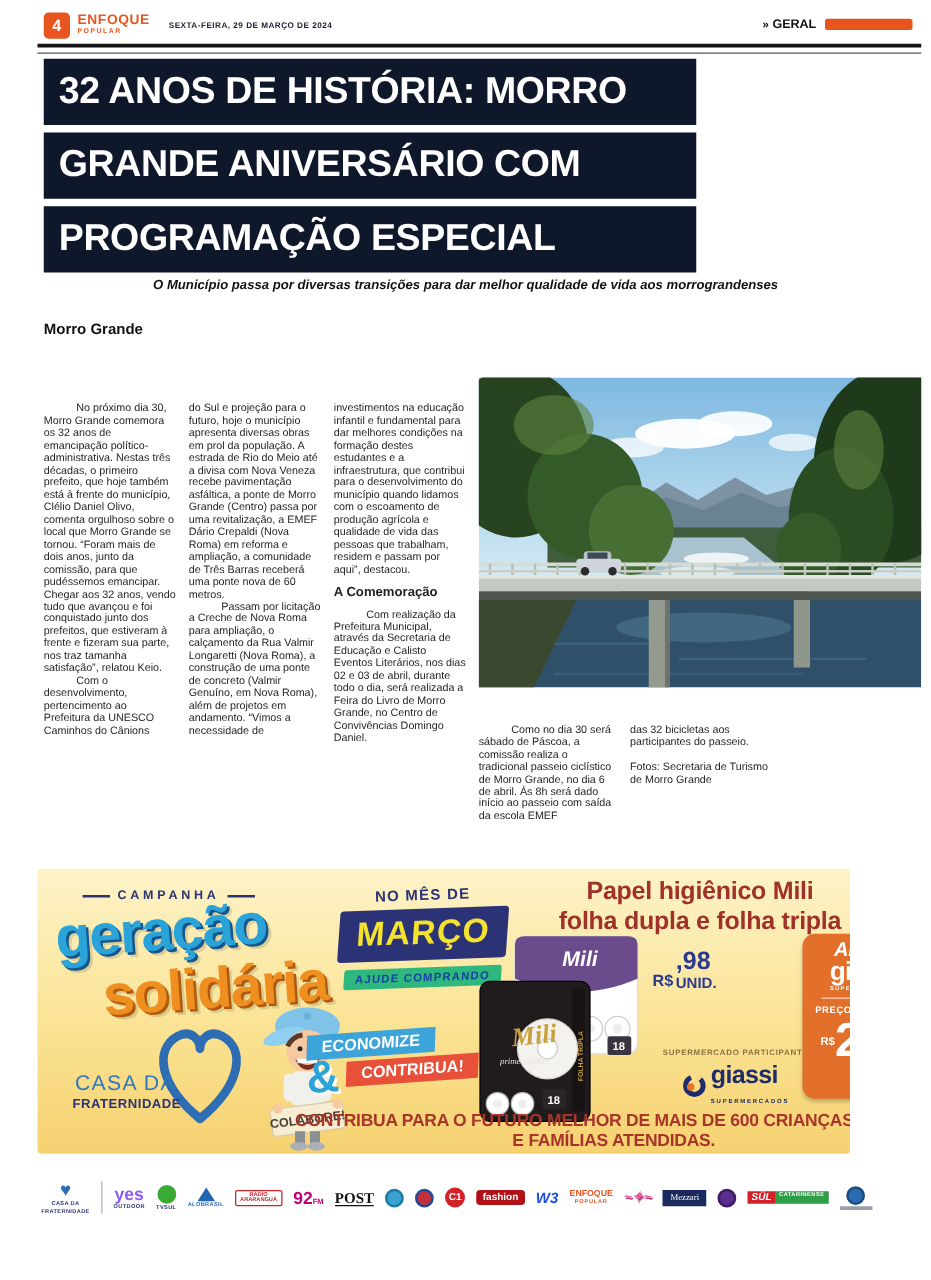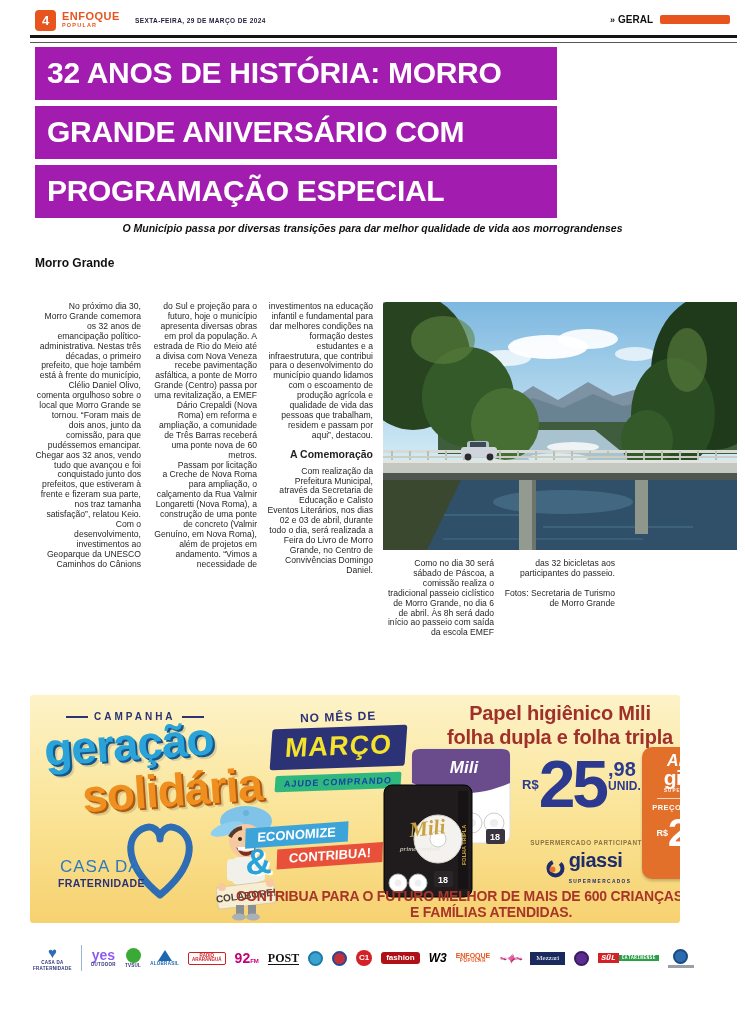--- a/index.html
+++ b/index.html
@@ -15,30 +15,30 @@
   .brand .b2{display:block;color:#e8541d;font-weight:bold;font-size:5.5px;letter-spacing:1.2px;margin-top:1px;}
   .dateline{position:absolute;left:100px;top:7px;font-size:6.5px;font-weight:bold;color:#1d1d3a;letter-spacing:.4px;}
   .section{position:absolute;right:82px;top:4px;font-size:10px;font-weight:bold;color:#111;}
   .section .mk{font-size:9px;margin-right:3px;}
   .sectionbar{position:absolute;right:5px;top:5px;width:70px;height:9px;background:#e8541d;border-radius:2px;}
   .rule{position:absolute;left:30px;top:35px;right:8px;height:4px;
         border-top:3px solid #141414;border-bottom:1px solid #555;}
 
   
   .headline{position:absolute;left:35px;top:47px;width:522px;}
-  .hbar{background:#a21caf;color:#fff;font-weight:bold;font-size:30px;letter-spacing:-.3px;
+  .hbar{background:#0f172a;color:#fff;font-weight:bold;font-size:30px;letter-spacing:-.3px;
         padding:9px 12px 10px 12px;margin-bottom:6px;}
   .subtitle{position:absolute;left:0;top:222px;width:745px;text-align:center;
             font-style:italic;font-weight:bold;font-size:10.5px;color:#111;}
 
   
   .byline{position:absolute;left:35px;top:256px;font-size:12px;font-weight:bold;color:#111;}
   .article{position:absolute;left:35px;top:302px;width:702px;display:flex;gap:10px;}
   .leftcols{display:flex;gap:10px;width:338px;flex:none;}
-  .col{width:106px;flex:none;font-size:8.6px;line-height:9.9px;text-align:right;}
+  .col{width:106px;flex:none;font-size:8.6px;line-height:9.9px;text-align:left;margin-top:20px;}
   .col p{margin:0 0 0 0;text-indent:26px;}
   .col p.noindent{text-indent:0;}
   .col p.gap{margin-top:10px;}
   .subhead{font-size:10.5px;font-weight:bold;margin:9px 0 7px 0;}
   .rightarea{width:354px;flex:none;}
   .photo{width:354px;height:248px;display:block;}
   .bottomcols{display:flex;gap:10px;margin-top:9px;}
   .bottomcols .col{width:111px;}
 
   
@@ -109,28 +109,28 @@
   .tiny{font-size:4.5px;font-weight:bold;color:#2c3276;margin-top:1px;letter-spacing:.3px;}
   .yes{font-size:14px;font-weight:bold;color:#8b5cf6;}
   .circ{width:15px;height:15px;border-radius:50%;}
   .tri{width:0;height:0;border-left:7px solid transparent;border-right:7px solid transparent;border-bottom:11px solid #1f66b0;}
   .arabox{border:1px solid #cc2027;border-radius:2px;padding:1px 3px;color:#cc2027;font-size:4.5px;font-weight:bold;text-align:center;}
   .n92{font-size:14px;font-weight:bold;color:#c4007a;}
   .post{font-family:"Liberation Serif",serif;font-size:12px;font-weight:bold;color:#111;border-bottom:1px solid #111;}
   .c1badge{width:16px;height:16px;border-radius:50%;background:#d42027;color:#fff;font-size:8px;font-weight:bold;
            display:flex;align-items:center;justify-content:center;}
   .fashion{background:#b01116;color:#fff;font-size:8px;font-weight:bold;border-radius:3px;padding:2px 5px;}
-  .w3{font-size:12px;font-weight:bold;color:#000000;font-style:italic;}
+  .w3{font-size:12px;font-weight:bold;color:#1d4ed8;font-style:italic;}
   .enf1{font-size:7px;font-weight:bold;color:#e8541d;}
   .enf2{font-size:4.5px;font-weight:bold;color:#e8541d;letter-spacing:.6px;}
   .pinkscript{font-size:11px;font-weight:bold;font-style:italic;color:#e45ca0;text-shadow:1px 1px 0 #b02a6e;}
   .folhasul{background:#1b2a5e;color:#fff;font-size:7px;padding:3px 6px;font-family:"Liberation Serif",serif;}
   .sulred{background:#d42027;color:#fff;font-style:italic;font-weight:bold;font-size:8px;padding:1px 3px;}
   .sulgreen{background:#2e9e49;color:#fff;font-size:4.5px;font-weight:bold;padding:1px 3px;letter-spacing:.4px;}
-  .sulwrap{display:flex;align-items:center;font-family:Liberation Mono, monospace;}
+  .sulwrap{display:flex;}
   .graybar{width:26px;height:3px;background:#9aa0a8;margin-top:1px;}
 </style>
 </head>
 <body>
 
 <div class="page">
 
   <div class="header">
     <div class="pagenum">4</div>
     <div class="brand">
@@ -148,21 +148,21 @@
     <div class="hbar">GRANDE ANIVERSÁRIO COM</div>
     <div class="hbar">PROGRAMAÇÃO ESPECIAL</div>
   </div>
   <div class="subtitle">O Município passa por diversas transições para dar melhor qualidade de vida aos morrograndenses</div>
 
   <div class="byline">Morro Grande</div>
   <div class="article">
     <div class="leftcols">
       <div class="col">
         <p>No próximo dia 30, Morro Grande comemora os 32 anos de emancipação político-administrativa. Nestas três décadas, o primeiro prefeito, que hoje também está à frente do município, Clélio Daniel Olivo, comenta orgulhoso sobre o local que Morro Grande se tornou. “Foram mais de dois anos, junto da comissão, para que pudéssemos emancipar. Chegar aos 32 anos, vendo tudo que avançou e foi conquistado junto dos prefeitos, que estiveram à frente e fizeram sua parte, nos traz tamanha satisfação”, relatou Keio.</p>
-        <p>Com o desenvolvimento, investimentos ao Geoparque da UNESCO Caminhos do Cânions</p>
+        <p>Com o desenvolvimento, pertencimento ao Prefeitura da UNESCO Caminhos do Cânions</p>
       </div>
       <div class="col">
         <p class="noindent">do Sul e projeção para o futuro, hoje o município apresenta diversas obras em prol da população. A estrada de Rio do Meio até a divisa com Nova Veneza recebe pavimentação asfáltica, a ponte de Morro Grande (Centro) passa por uma revitalização, a EMEF Dário Crepaldi (Nova Roma) em reforma e ampliação, a comunidade de Três Barras receberá uma ponte nova de 60 metros.</p>
         <p>Passam por licitação a Creche de Nova Roma para ampliação, o calçamento da Rua Valmir Longaretti (Nova Roma), a construção de uma ponte de concreto (Valmir Genuíno, em Nova Roma), além de projetos em andamento. “Vimos a necessidade de</p>
       </div>
       <div class="col">
         <p class="noindent">investimentos na educação infantil e fundamental para dar melhores condições na formação destes estudantes e a infraestrutura, que contribui para o desenvolvimento do município quando lidamos com o escoamento de produção agrícola e qualidade de vida das pessoas que trabalham, residem e passam por aqui”, destacou.</p>
         <div class="subhead">A Comemoração</div>
         <p>Com realização da Prefeitura Municipal, através da Secretaria de Educação e Calisto Eventos Literários, nos dias 02 e 03 de abril, durante todo o dia, será realizada a Feira do Livro de Morro Grande, no Centro de Convivências Domingo Daniel.</p>
       </div>
@@ -332,21 +332,20 @@
       <circle cx="16" cy="136" r="9" fill="#fff" stroke="#bbb"></circle>
         <circle cx="16" cy="136" r="3.5" fill="#eee"></circle>
       <circle cx="36" cy="136" r="9" fill="#fff" stroke="#bbb"></circle>
         <circle cx="36" cy="136" r="3.5" fill="#eee"></circle>
       <rect x="52" y="124" width="19" height="16" rx="2" fill="#2a2627"></rect>
       <text x="61" y="136" text-anchor="middle" font-family="Liberation Sans, sans-serif" font-size="9" font-weight="bold" fill="#fff">18</text>
     </svg>
 
     <div class="price">
       <span class="rs">R$</span>
-      <span class="big">25</span>
       <span class="stack">
         <span class="cents">,98</span>
         <span class="unid">UNID.</span>
       </span>
     </div>
 
     <div class="participante">
       <div class="pt">SUPERMERCADO PARTICIPANTE</div>
       <div class="glogo">
         <svg width="19" height="19" viewBox="0 0 19 19">

